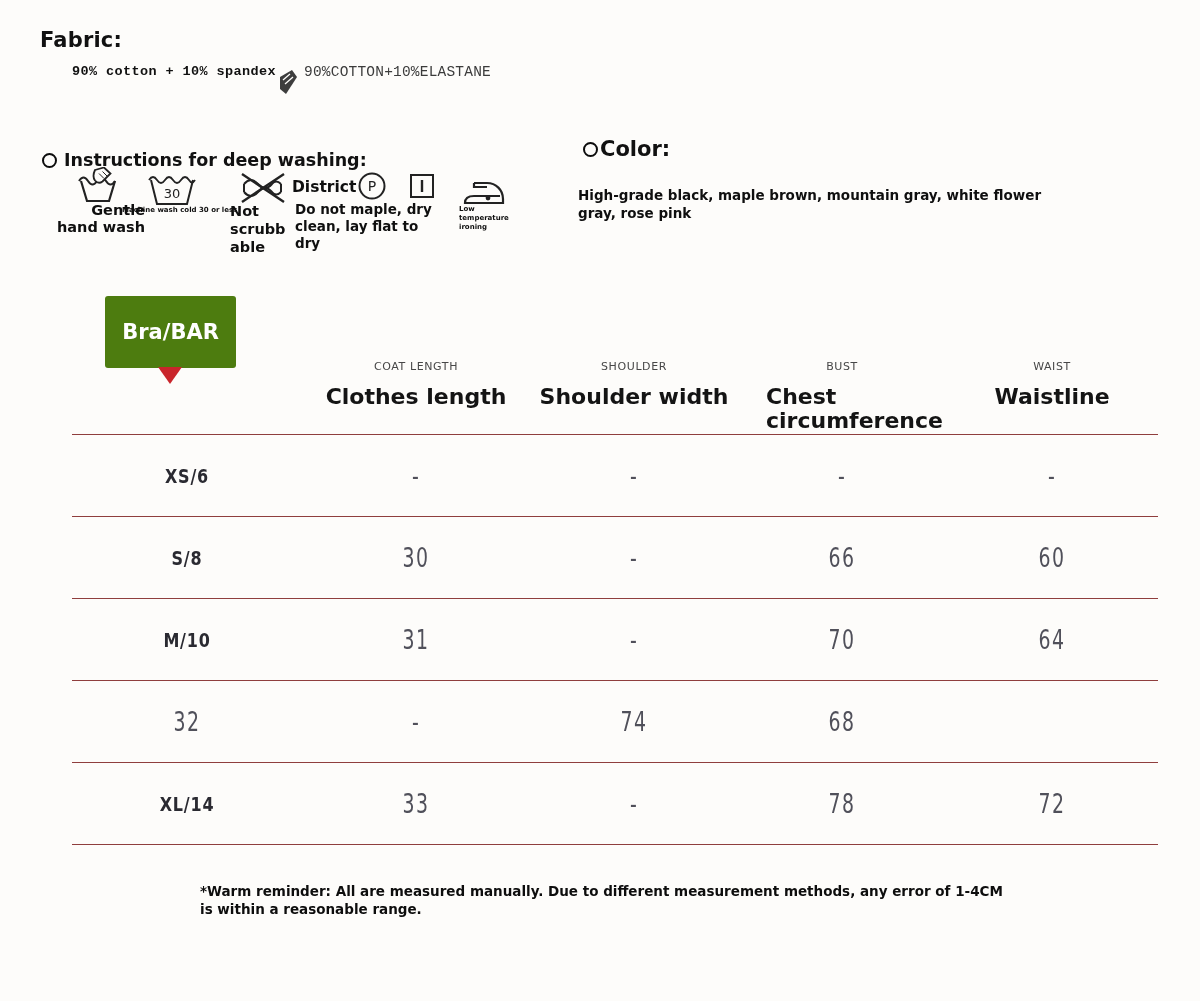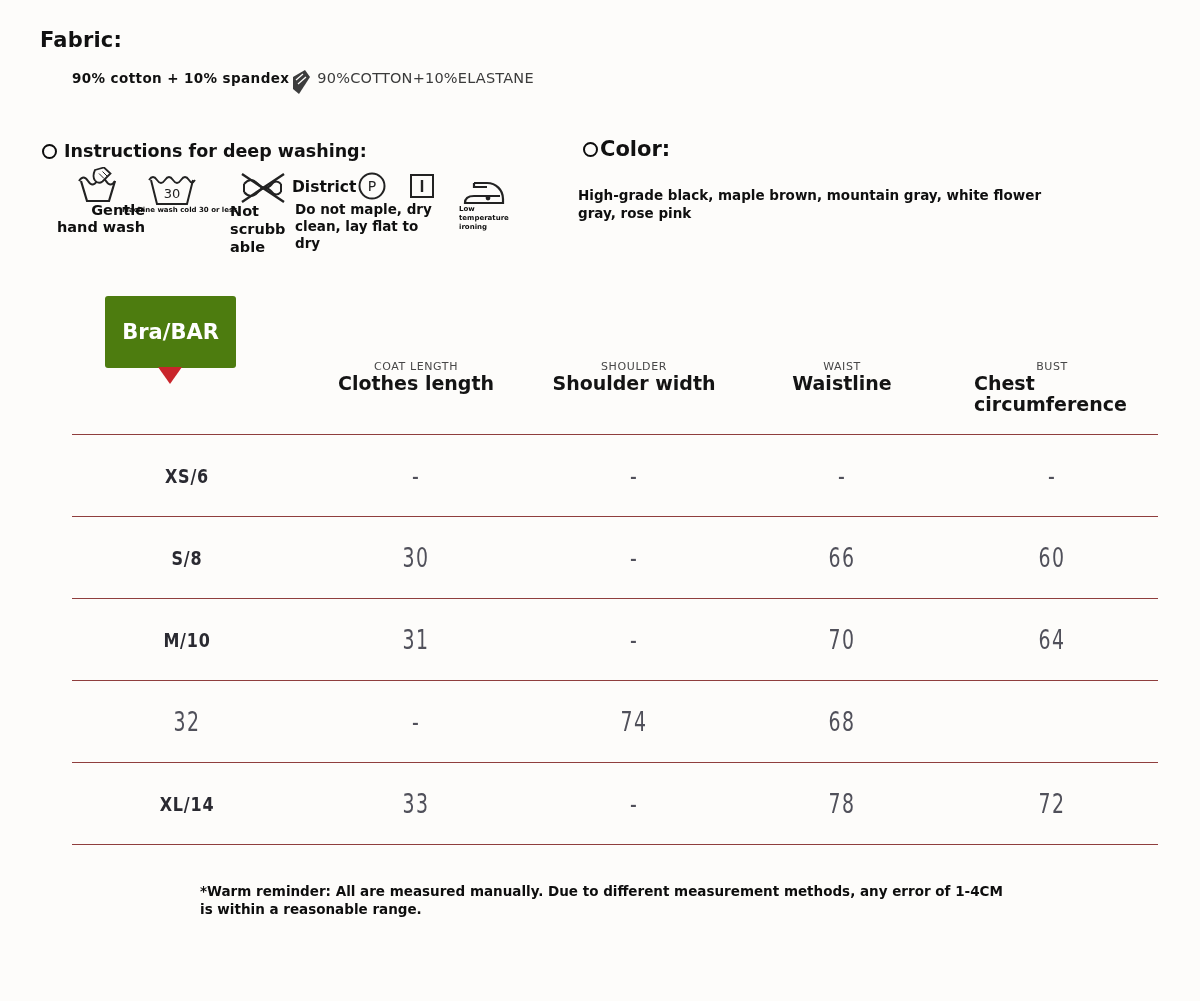--- a/index.html
+++ b/index.html
@@ -4,27 +4,27 @@
 <style>
   * { box-sizing: border-box; }
   html,body { margin:0; padding:0; background:#ffffff; }
   .page {
     position:relative; width:1200px; height:1001px; overflow:hidden;
     background:#fdfcfa; color:#111;
     font-family:"DejaVu Sans","Liberation Sans",sans-serif;
   }
   
   .fabric-title { position:absolute; left:40px; top:28px; font-size:21px; font-weight:bold; letter-spacing:.2px; }
-  .fabric-row { position:absolute; left:72px; top:64px; display:flex; align-items:center; }
+  .fabric-row { position:absolute; left:72px; top:64px; display:flex; align-items:flex-start;font-family:Liberation Mono, monospace; }
   .fabric-cn { font-size:13.5px; font-weight:bold; letter-spacing:.4px; }
   .fabric-icon { margin:0 5px 0 1px; position:relative; top:4px; }
   .fabric-en { font-size:14.5px; color:#3b3b3b; letter-spacing:.2px; }
   
   .bullet { display:inline-block; width:15px; height:15px; border:2px solid #0d0d0d; border-radius:50%; background:transparent; flex:none; }
-  .wash-title { position:absolute; left:42px; top:141px; display:flex; align-items:center; gap:7px; font-size:17.5px; font-weight:bold; }
+  .wash-title { position:absolute; left:42px; top:150px; display:flex; align-items:center; gap:7px; font-size:17.5px; font-weight:bold; }
   .color-title { position:absolute; left:583px; top:137px; display:flex; align-items:center; gap:2px; font-size:21px; font-weight:bold; }
   .color-body { position:absolute; left:578px; top:187px; width:500px; font-size:13.5px; font-weight:bold; line-height:1.3; color:#0f0f0f; }
   
   .wicon { position:absolute; }
   .wlabel { position:absolute; font-weight:bold; color:#0f0f0f; }
   .lbl-hand   { left:49px;  top:202px; width:96px;  font-size:14.5px; line-height:1.2;text-align:right; }
   .lbl-mach   { left:122px; top:206px; width:92px;  font-size:7px; text-align:center; white-space:nowrap; }
   .lbl-scrub  { left:230px; top:202px; width:58px;  font-size:14.5px; line-height:1.25; overflow-wrap:anywhere; }
   .lbl-district { left:292px; top:178px; font-size:15.5px; }
   .lbl-bleach { left:295px; top:201px; width:142px; font-size:13.5px; line-height:1.25; }
@@ -35,21 +35,21 @@
     color:#fff; font-size:21px; font-weight:bold; border-radius:3px; }
   .badge-tail { position:absolute; left:53px; top:71px; width:0; height:0;
     border-left:12px solid transparent; border-right:12px solid transparent;
     border-top:17px solid #c9252b; }
   
   .size-table { position:absolute; left:72px; top:352px; width:1086px; }
   .thead, .trow { display:grid; grid-template-columns:230px 228px 208px 208px 212px; }
   .thead { height:83px; border-bottom:1.5px solid #8f3e3d; padding-top:8px; }
   .th { text-align:center; }
   .th .small { font-size:11px; letter-spacing:.6px; color:#474747; }
-  .th .big { margin-top:0; font-size:19px; font-weight:bold; color:#141414; line-height:1.1; }
+  .th .big { margin-top:12px; font-size:22px; font-weight:bold; color:#141414; line-height:1.1; }
   .th.left .big { text-align:left; padding-left:28px; max-width:185px; }
   .trow { height:82px; align-items:center; border-bottom:1.5px solid #8f3e3d; }
   .td { text-align:center; }
   .cond { display:inline-block; width:100%; text-align:center; transform-origin:center; }
   .size-text { font-size:20px; font-weight:600; letter-spacing:1px; color:#2a2a31; transform:scaleX(.8); }
   .val { font-size:27px; font-weight:400; letter-spacing:2px; color:#50505a; transform:scaleX(.7); }
   
   .footer-note { position:absolute; left:200px; top:882px; width:815px;
     font-size:13.5px; font-weight:bold; line-height:1.35; color:#0d0d0d; }
   svg { display:block; }
@@ -144,28 +144,28 @@
     <div class="thead">
       <div class="th"></div>
       <div class="th">
         <div class="small">COAT LENGTH</div>
         <div class="big">Clothes length</div>
       </div>
       <div class="th">
         <div class="small">SHOULDER</div>
         <div class="big">Shoulder width</div>
       </div>
+      <div class="th left">
+        <div class="small">BUST</div>
+        <div class="big">Chest circumference</div>
+      </div>
       <div class="th">
         <div class="small">WAIST</div>
         <div class="big">Waistline</div>
       </div>
-      <div class="th left">
-        <div class="small">BUST</div>
-        <div class="big">Chest circumference</div>
-      </div>
     </div>
 
     <div class="trow">
       <div class="td"><span class="cond size-text">XS/6</span></div>
       <div class="td"><span class="cond val">-</span></div>
       <div class="td"><span class="cond val">-</span></div>
       <div class="td"><span class="cond val">-</span></div>
       <div class="td"><span class="cond val">-</span></div>
     </div>
     <div class="trow">

